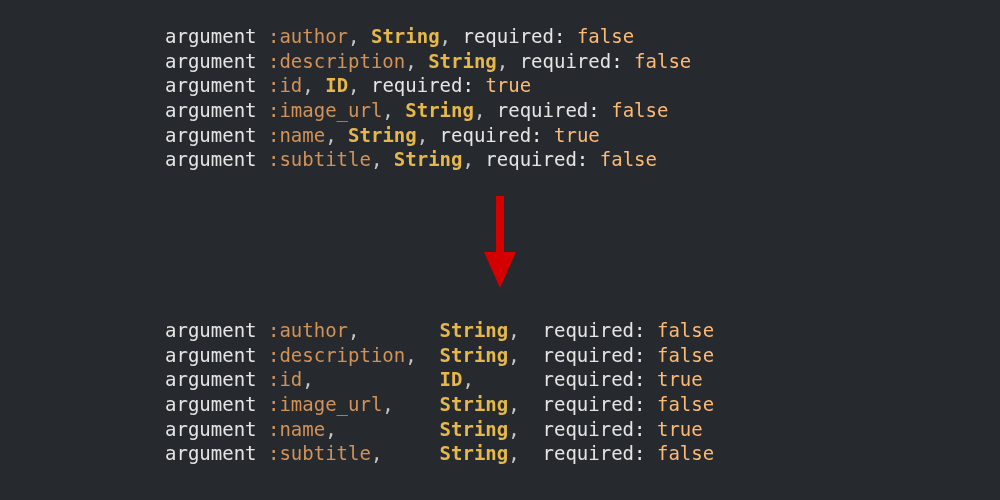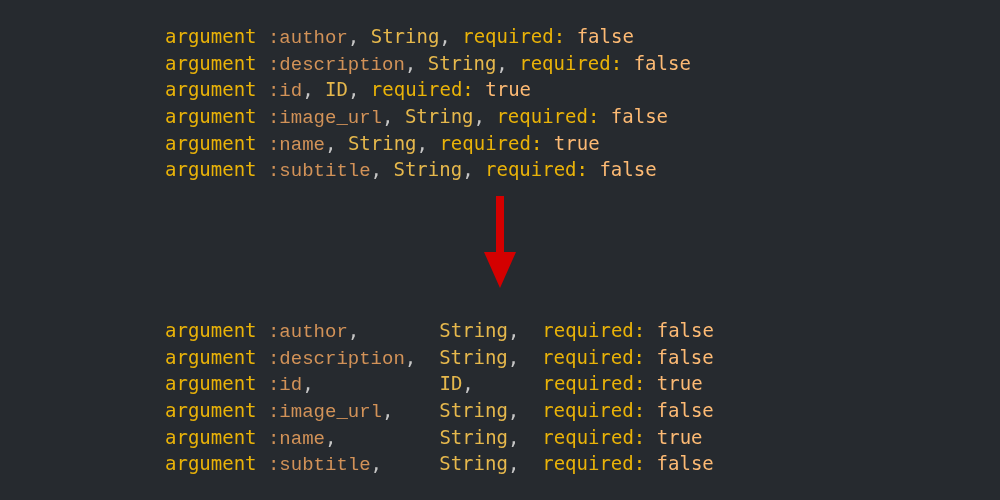--- a/index.html
+++ b/index.html
@@ -19,23 +19,23 @@
     width: 1000px;
     height: 500px;
   }
   .block {
     position: absolute;
     left: 165px;
     white-space: pre;
   }
   .block.top { top: 24px; }
   .block.bottom { top: 318px; }
-  .kw { color: #eab308; } 
-  .sym { color: #d29258; font-family: Liberation Mono, monospace; } 
-  .typ { color: #e6b84c; font-weight: 400; } 
+  .kw { color: #e5e5e5; } 
+  .sym { color: #d29258; } 
+  .typ { color: #e6b84c; font-weight: 700; } 
   .val { color: #fdba74; } 
   .com { color: #c6c6c6; } 
   .arrow-wrap {
     position: absolute;
     left: 0; right: 0;
     top: 196px;
     text-align: center;
   }
   svg.arrow {
     width: 40px;

